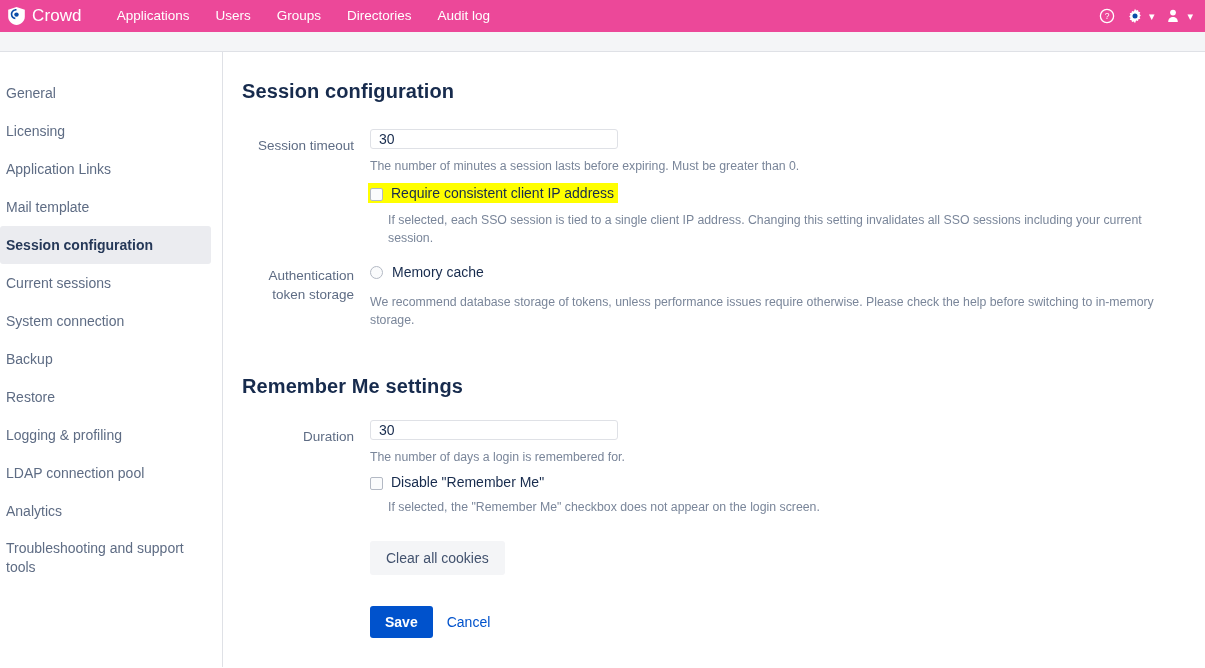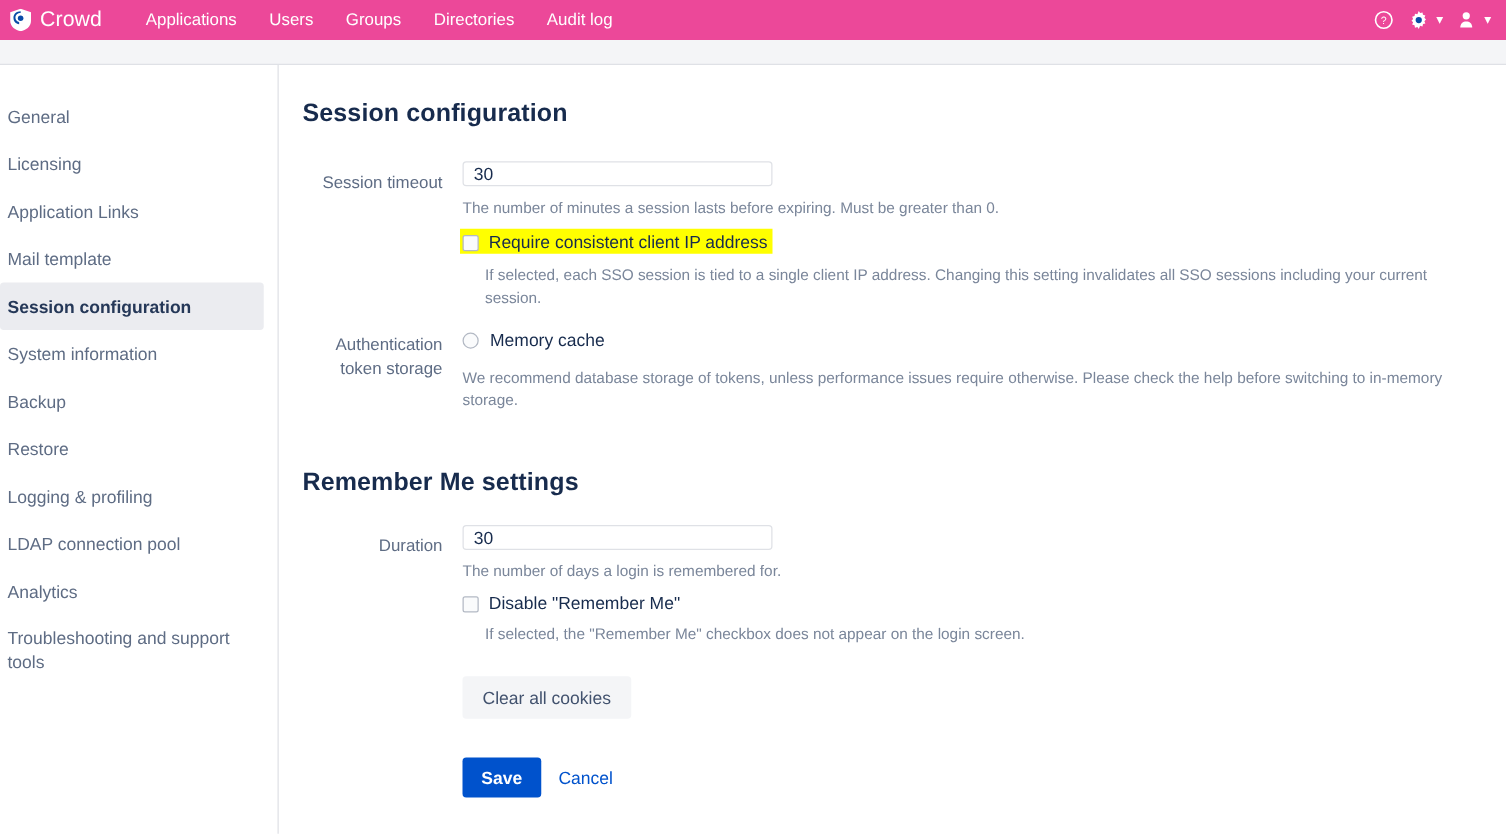--- a/index.html
+++ b/index.html
@@ -305,21 +305,22 @@
 <div id="substrip"></div>
 
 <div id="shell">
 
   <div id="sidebar">
     <div class="side-item">General</div>
     <div class="side-item">Licensing</div>
     <div class="side-item">Application Links</div>
     <div class="side-item">Mail template</div>
     <div class="side-item selected">Session configuration</div>
-    <div class="side-item">System information</div>
+    <div class="side-item">Current sessions</div>
+    <div class="side-item">System connection</div>
     <div class="side-item">Backup</div>
     <div class="side-item">Restore</div>
     <div class="side-item">Logging &amp; profiling</div>
     <div class="side-item">LDAP connection pool</div>
     <div class="side-item">Analytics</div>
     <div class="side-item tall">Troubleshooting and support tools</div>
   </div>
 
   <div id="main">
 

